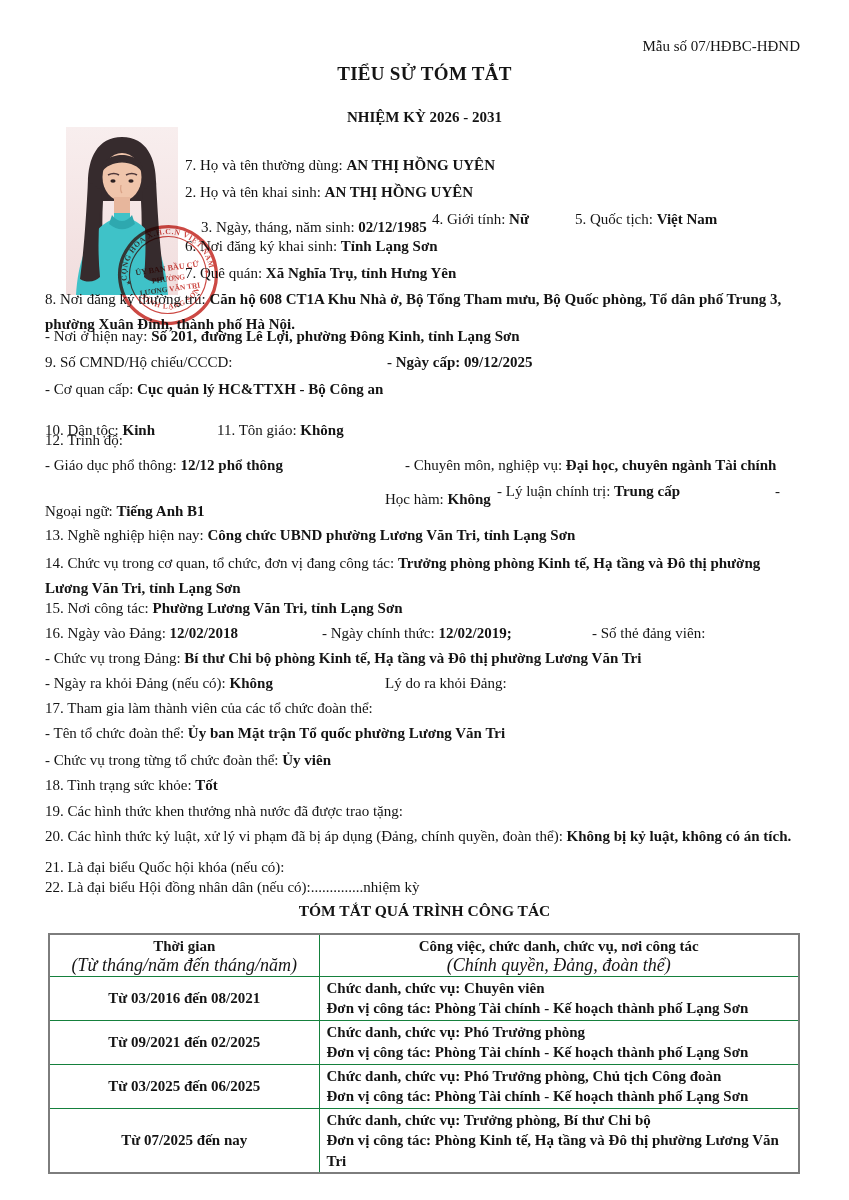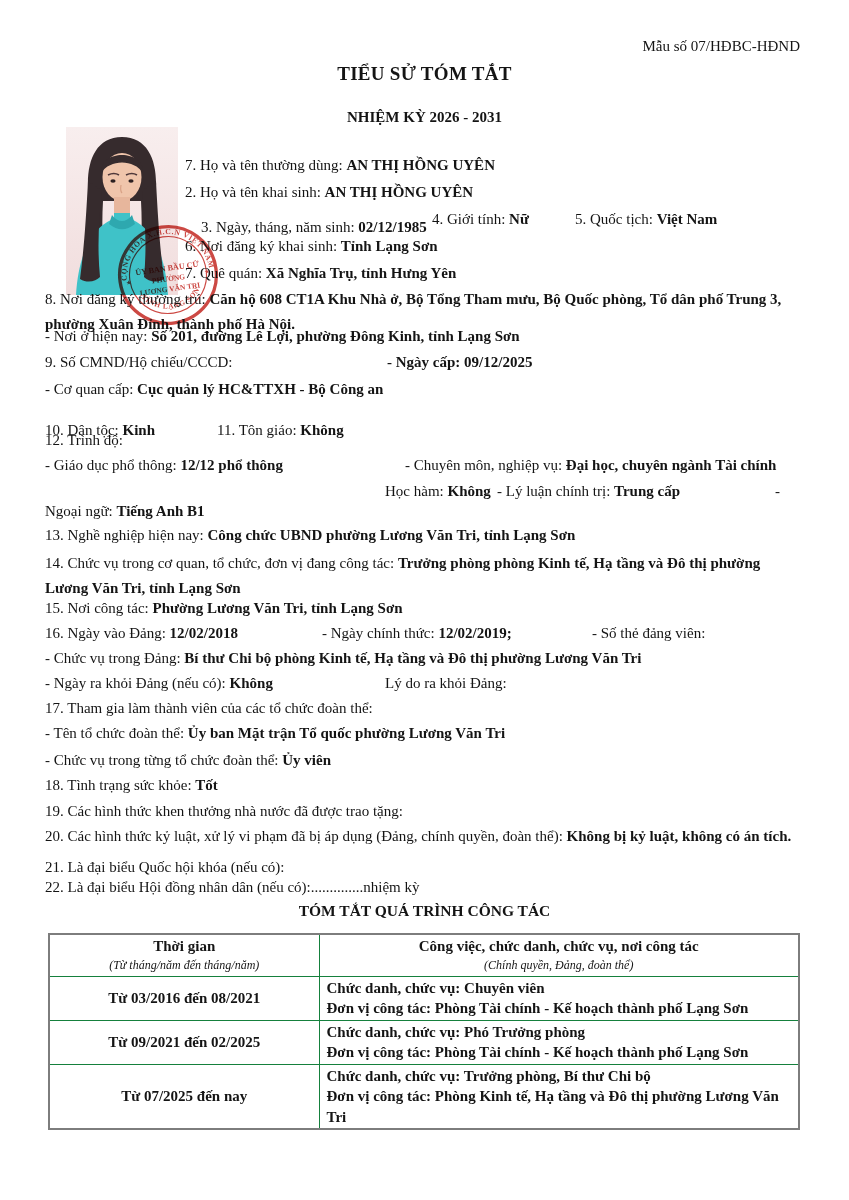--- a/index.html
+++ b/index.html
@@ -19,21 +19,21 @@
   .stamp{position:absolute;left:116px;top:223px;width:104px;height:104px;
          transform:rotate(-8deg);mix-blend-mode:multiply;opacity:.9;}
   table.work{position:absolute;left:48px;top:933px;width:750px;border-collapse:collapse;
              table-layout:fixed;border:2px solid #7d7d7d;}
   table.work th,table.work td{border:1px solid #15803d;overflow:hidden;}
   col.c-time{width:270px;}
   col.c-job{width:480px;}
   tr.hdr{height:42px;}
   tr.row{height:44px;}
   th .h1{font-size:15px;font-weight:bold;line-height:20px;}
-  th .h2{font-size:12px;font-weight:normal;font-style:italic;line-height:18px;}
+  th .h2{font-size:18px;font-weight:normal;font-style:italic;line-height:18px;}
   td.time{text-align:center;vertical-align:middle;font-weight:bold;font-size:15px;}
   td.job{padding:1px 7px;font-weight:bold;font-size:15px;line-height:20.5px;vertical-align:middle;}
 </style>
 </head>
 <body>
 
 <div class="page">
 
   <div class="form-code">Mẫu số 07/HĐBC-HĐND</div>
   <div class="center doc-title">TIỂU SỬ TÓM TẮT</div>
@@ -119,21 +119,21 @@
         <span class="seg" style="left: 217px;"><span>11. Tôn giáo: </span><span class="b">Không</span></span>
       </div>
       <div class="line" style="top: 430px;">
         <span class="seg" style="left: 45px;"><span>12. Trình độ:</span></span>
       </div>
       <div class="line" style="top: 455px;">
         <span class="seg" style="left: 45px;"><span>- Giáo dục phổ thông: </span><span class="b">12/12 phổ thông</span></span>
         <span class="seg" style="left: 397px; margin-left: 8px;"><span>- Chuyên môn, nghiệp vụ: </span><span class="b">Đại học, chuyên ngành Tài chính</span></span>
       </div>
       <div class="line" style="top: 481px;">
-        <span class="seg" style="left: 385px;"><span>Học hàm: </span><span class="b">Không</span></span>
+        <span class="seg" style="left: 385px; margin-top: 8px;"><span>Học hàm: </span><span class="b">Không</span></span>
         <span class="seg" style="left: 497px;"><span>- Lý luận chính trị: </span><span class="b">Trung cấp</span></span>
         <span class="seg" style="left: 775px;"><span>-</span></span>
       </div>
       <div class="line" style="top: 501px; padding-left: 15px;">
         <span class="seg" style="left: 45px;"><span>Ngoại ngữ: </span><span class="b">Tiếng Anh B1</span></span>
       </div>
       <div class="line" style="top: 525px;">
         <span class="seg" style="left: 45px;"><span>13. Nghề nghiệp hiện nay: </span><span class="b">Công chức UBND phường Lương Văn Tri, tỉnh Lạng Sơn</span></span>
       </div>
       <div class="wrapline" style="top: 551px; left: 45px; width: 758px;"><span><span>14. Chức vụ trong cơ quan, tổ chức, đơn vị đang công tác: </span><span class="b">Trưởng phòng phòng Kinh tế, Hạ tầng và Đô thị phường Lương Văn Tri, tỉnh Lạng Sơn</span></span></div>
@@ -206,20 +206,27 @@
           </td>
         </tr>
         <tr class="row">
           <td class="time">Từ 09/2021 đến 02/2025</td>
           <td class="job">
             <div>Chức danh, chức vụ: Phó Trưởng phòng</div>
             <div>Đơn vị công tác: Phòng Tài chính - Kế hoạch thành phố Lạng Sơn</div>
           </td>
         </tr>
         <tr class="row">
+          <td class="time">Từ 03/2025 đến 06/2025</td>
+          <td class="job">
+            <div>Chức danh, chức vụ: Phó Trưởng phòng, Chủ tịch Công đoàn</div>
+            <div>Đơn vị công tác: Phòng Tài chính - Kế hoạch thành phố Lạng Sơn</div>
+          </td>
+        </tr>
+        <tr class="row">
           <td class="time">Từ 07/2025 đến nay</td>
           <td class="job">
             <div>Chức danh, chức vụ: Trưởng phòng, Bí thư Chi bộ</div>
             <div>Đơn vị công tác: Phòng Kinh tế, Hạ tầng và Đô thị phường Lương Văn Tri</div>
           </td>
         </tr>
       </tbody>
   </table>
 
 </div>

